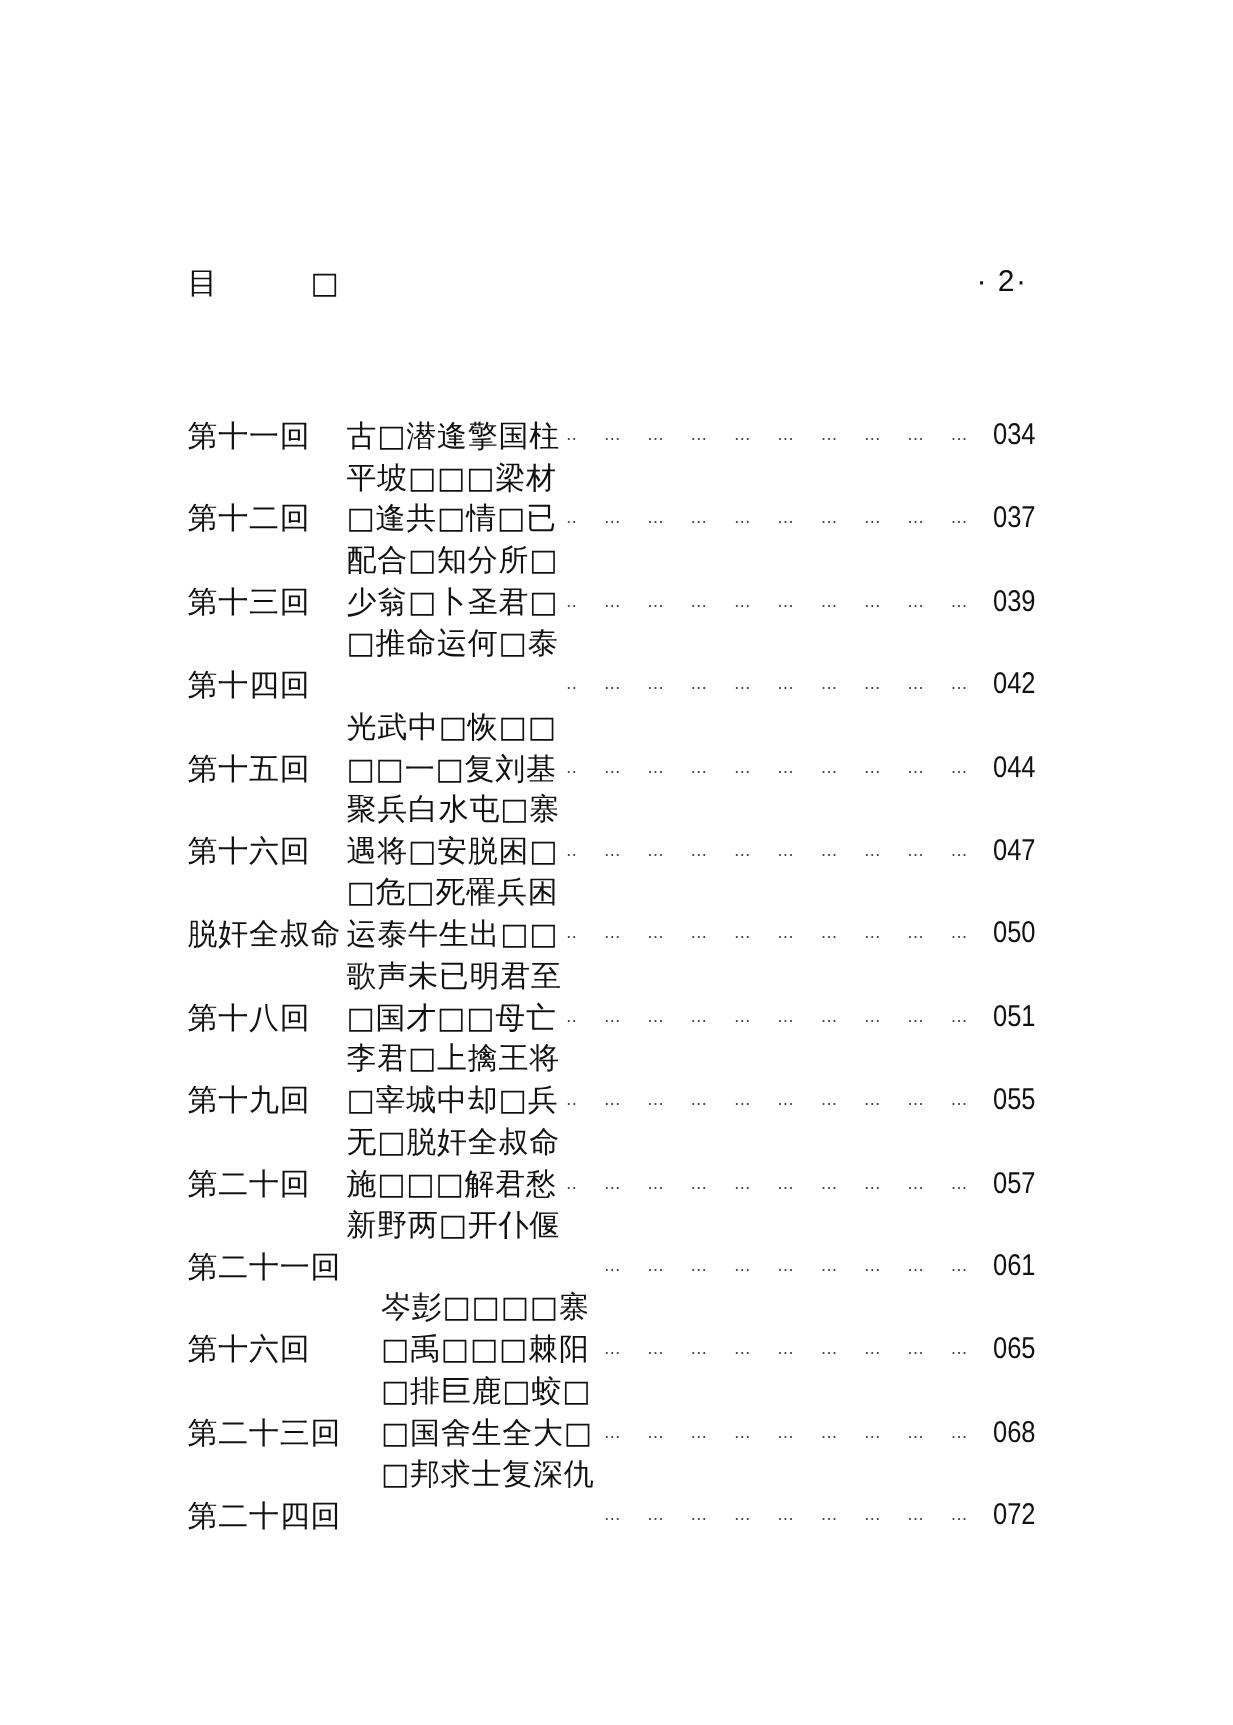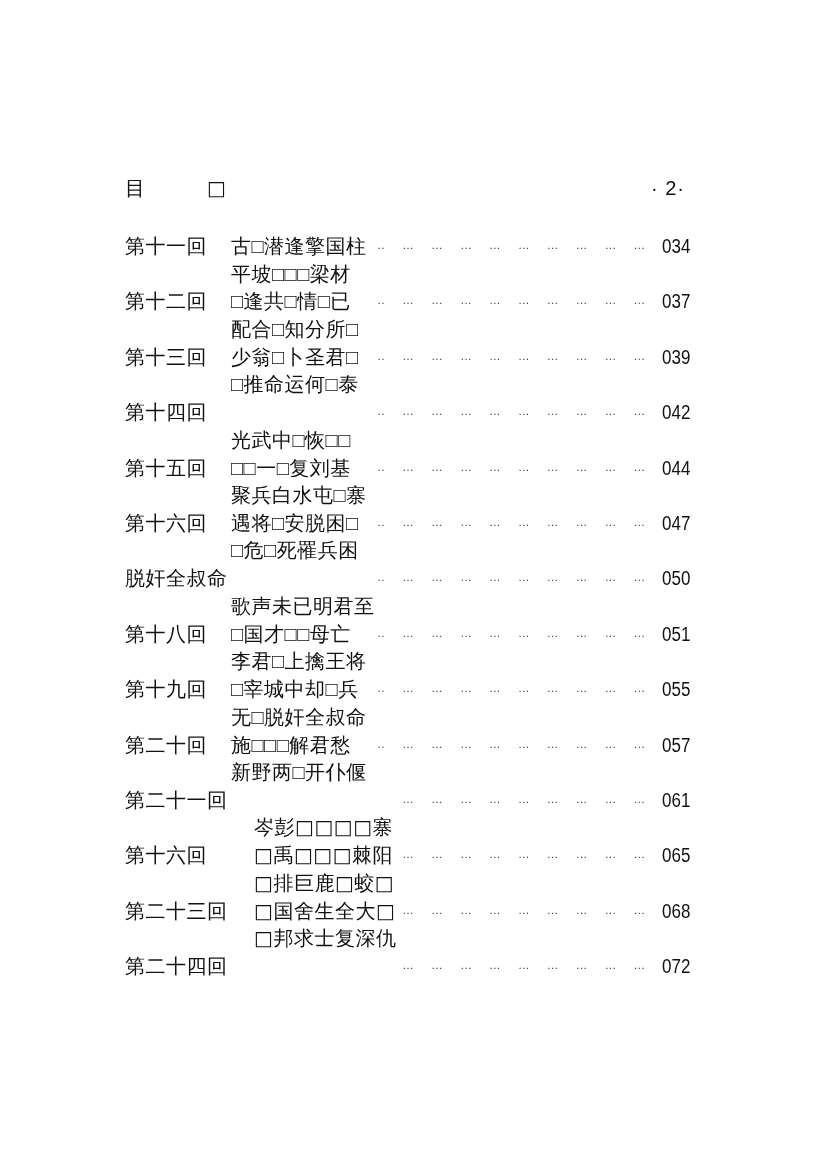--- a/index.html
+++ b/index.html
@@ -59,35 +59,36 @@
       position: relative;
       height: 55.4px;
     }
     .line {
       position: absolute;
       left: 0;
       height: 28px;
       line-height: 28px;
       font-size: 20px;
       white-space: nowrap;
+      margin-top: 44px;
     }
     .line.first { top: 0; width: 565px; }
     .line.second { top: 27.5px; }
     .chapter {
       position: absolute;
       left: 0;
       top: 0;
       letter-spacing: 0.5px;
     }
     .title {
       position: absolute;
       top: 0;
       letter-spacing: 0.5px;
     }
-    .title.short { left: 106px; font-family: Liberation Serif, serif; }
+    .title.short { left: 106px; }
     .title.long { left: 129px; }
     .leader {
       position: absolute;
       top: 0;
       right: 38px;
       overflow: hidden;
       color: #444;
       font-size: 11px;
       letter-spacing: 7.2px;
       white-space: nowrap;
@@ -186,20 +187,21 @@
         <span class="pg">047</span>
       </div>
       <div class="line second">
         <span class="title short">□危□死罹兵困</span>
       </div>
     </div>
 
     <div class="entry">
       <div class="line first">
         <span class="chapter">脱奸全叔命</span>
+        <span class="title short">运泰牛生出□□</span>
         <span class="leader short">… … … … … … … … … … … … … … …</span>
         <span class="pg">050</span>
       </div>
       <div class="line second">
         <span class="title short">歌声未已明君至</span>
       </div>
     </div>
 
     <div class="entry">
       <div class="line first">

